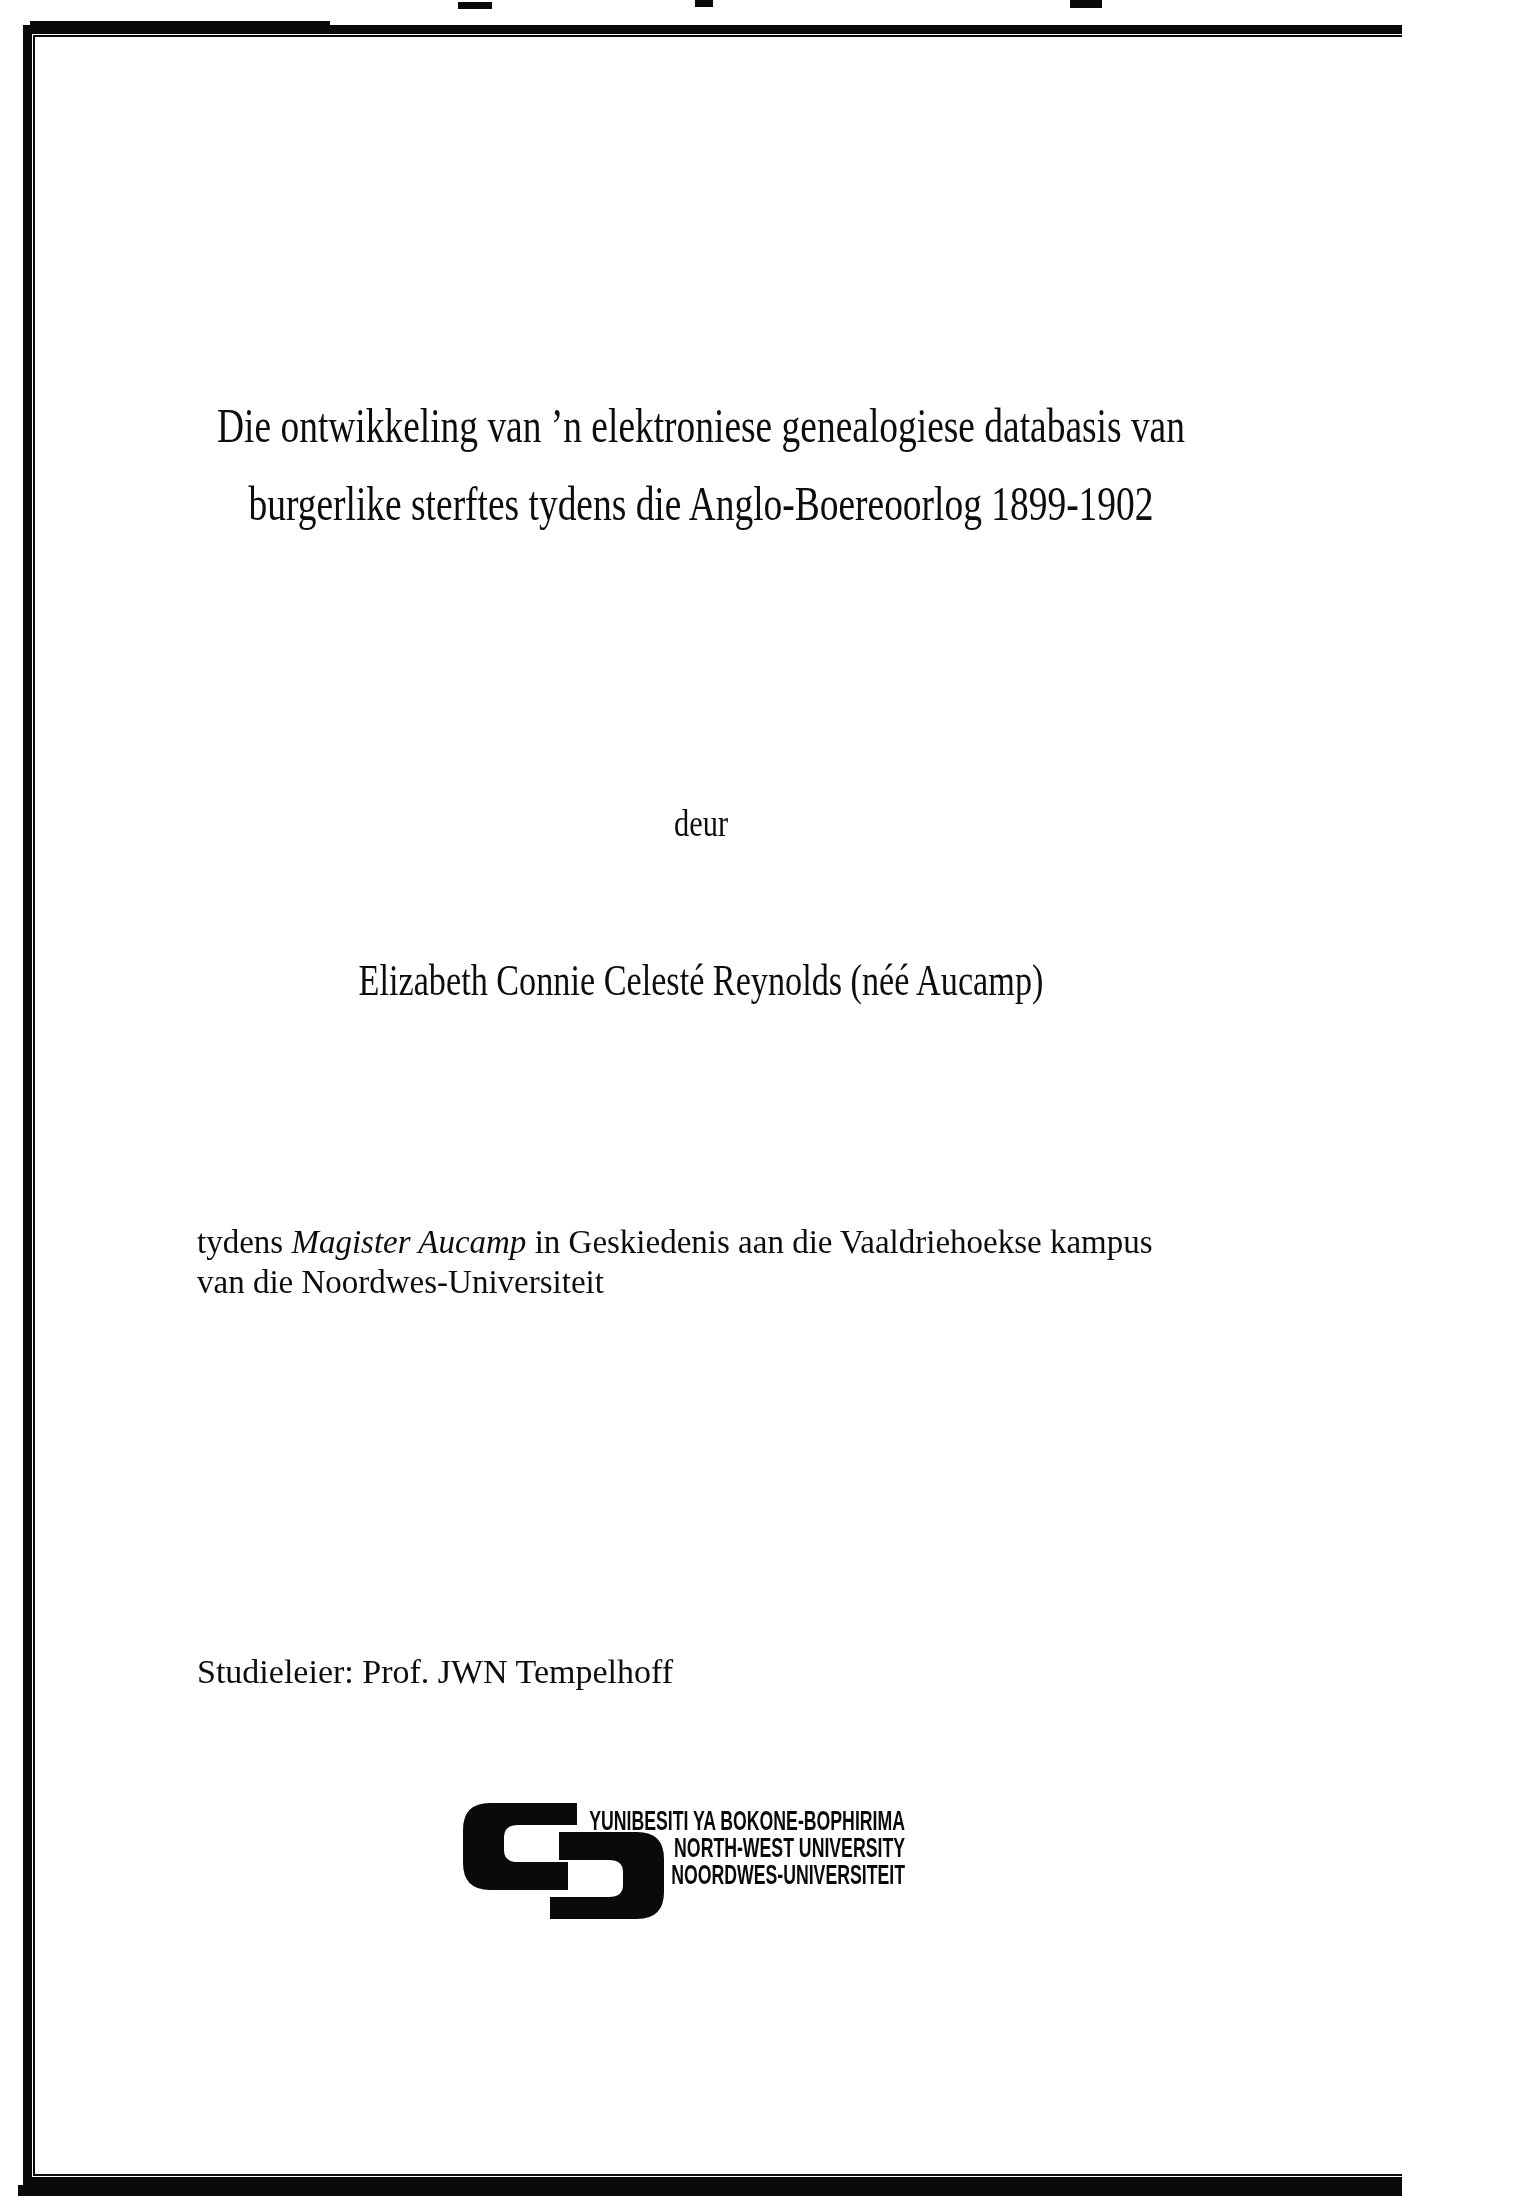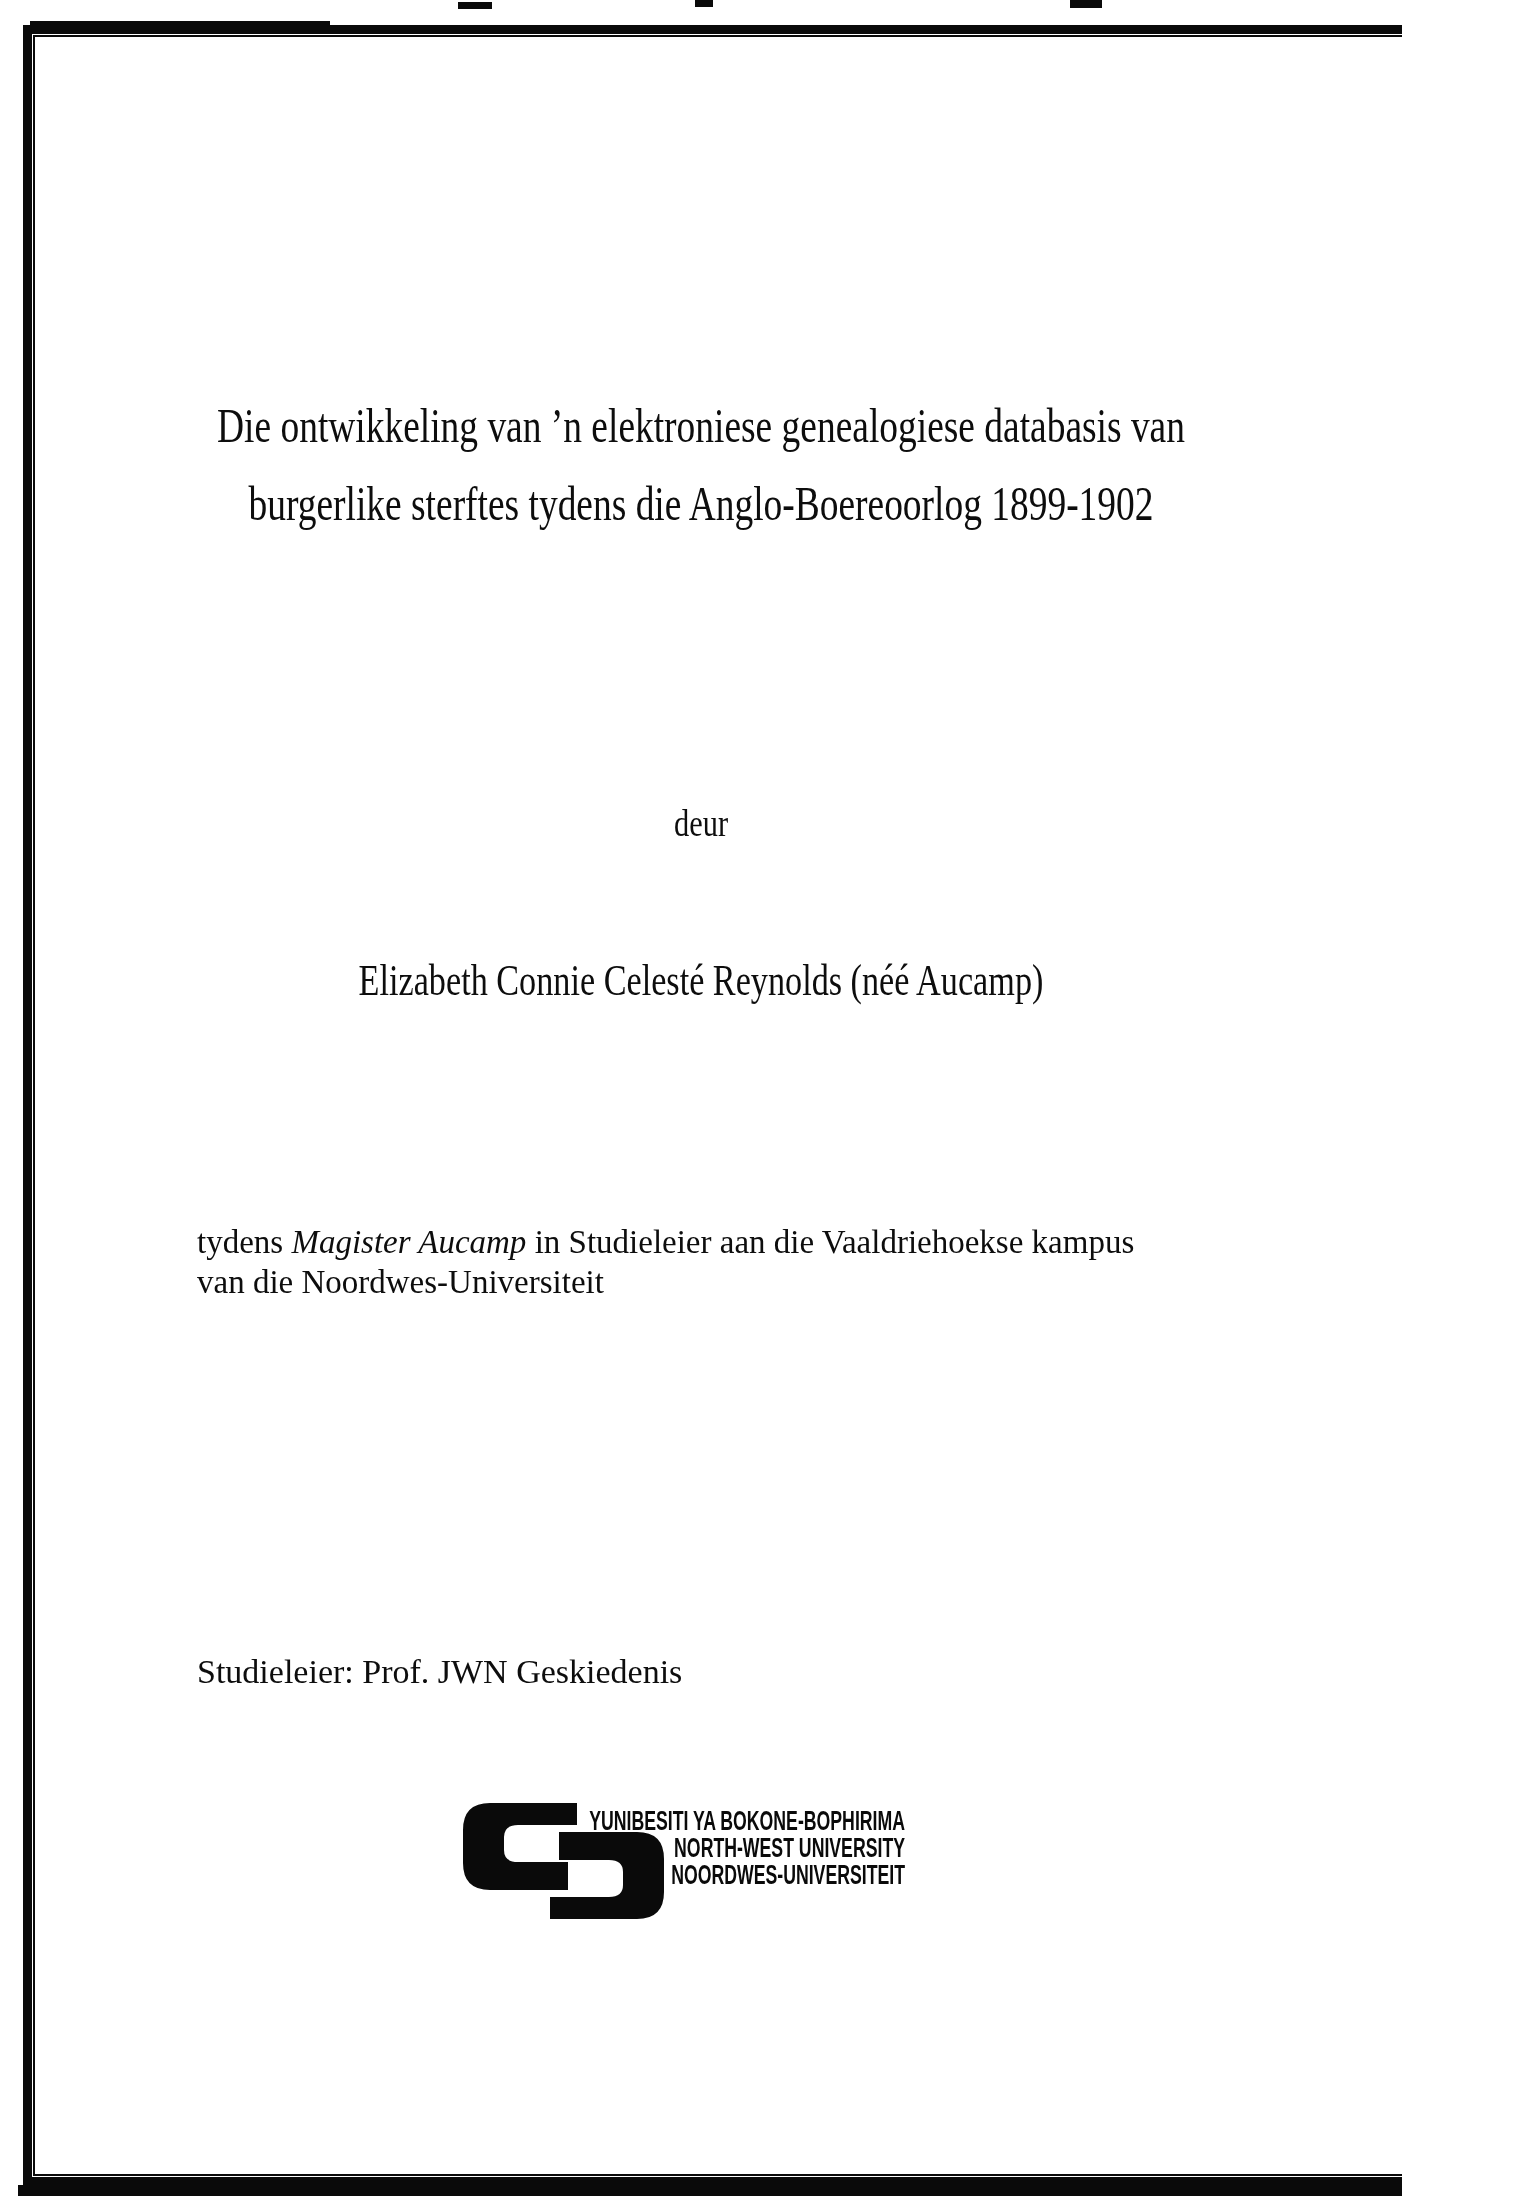--- a/index.html
+++ b/index.html
@@ -95,26 +95,26 @@
   <h1 class="title">
     <span class="tline">Die ontwikkeling van ’n elektroniese genealogiese databasis van</span>
     <span class="tline">burgerlike sterftes tydens die Anglo-Boereoorlog 1899-1902</span>
   </h1>
 
   <div class="byline">deur</div>
 
   <div class="author">Elizabeth Connie Celesté Reynolds (néé Aucamp)</div>
 
   <div class="statement">
-    <p><span>tydens </span><em>Magister Aucamp</em><span> in Studieleier aan die Vaaldriehoekse kampus</span></p>
+    <p><span>tydens </span><em>Magister Aucamp</em><span> in Geskiedenis aan die Vaaldriehoekse kampus</span></p>
     <p>van die Noordwes-Universiteit</p>
   </div>
 
   <div class="supervisor-block">
-    <p>Studieleier: Prof. JWN Geskiedenis</p>
+    <p>Studieleier: Prof. JWN Tempelhoff</p>
   </div>
 
   <svg class="logo-mark" width="205" height="122" viewBox="0 0 205 122" aria-hidden="true">
     <path id="nwu-link" d="M 30 3 H 117 V 25 H 58 Q 44 25 44 37 V 50 Q 44 62 58 62 H 108 V 90 H 30 Q 3 90 3 63 V 30 Q 3 3 30 3 Z"></path>
     <use href="#nwu-link" transform="rotate(180 103.5 61)"></use>
   </svg>
 
   <div class="logo-text">
     <div>YUNIBESITI YA BOKONE-BOPHIRIMA</div>
     <div>NORTH-WEST UNIVERSITY</div>

